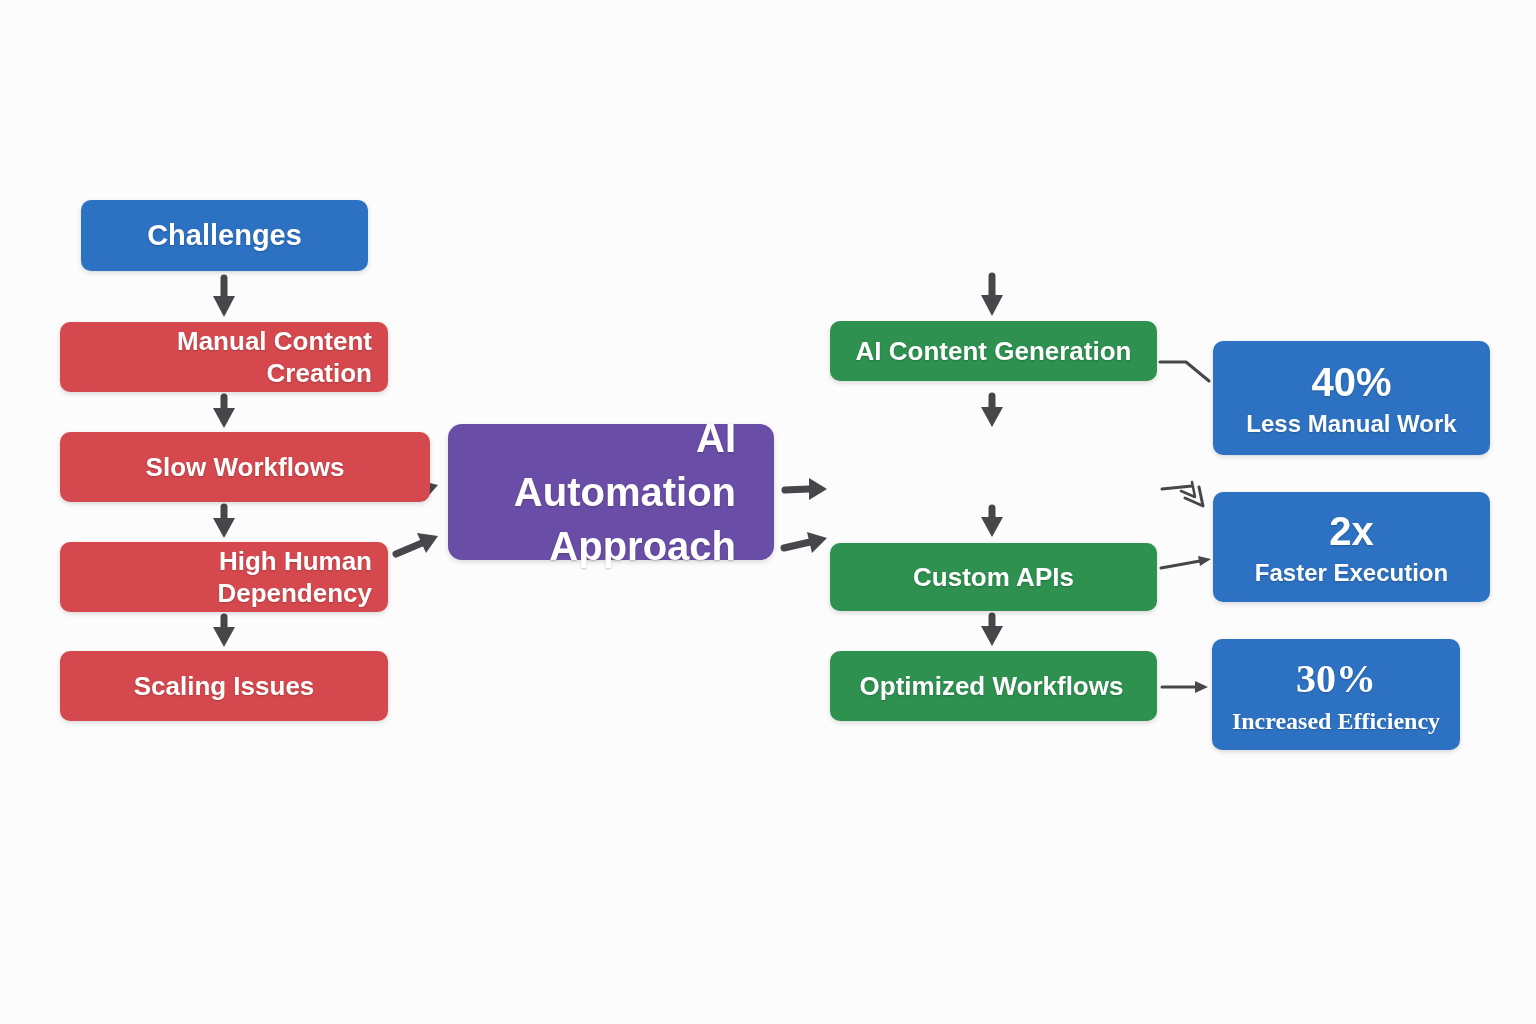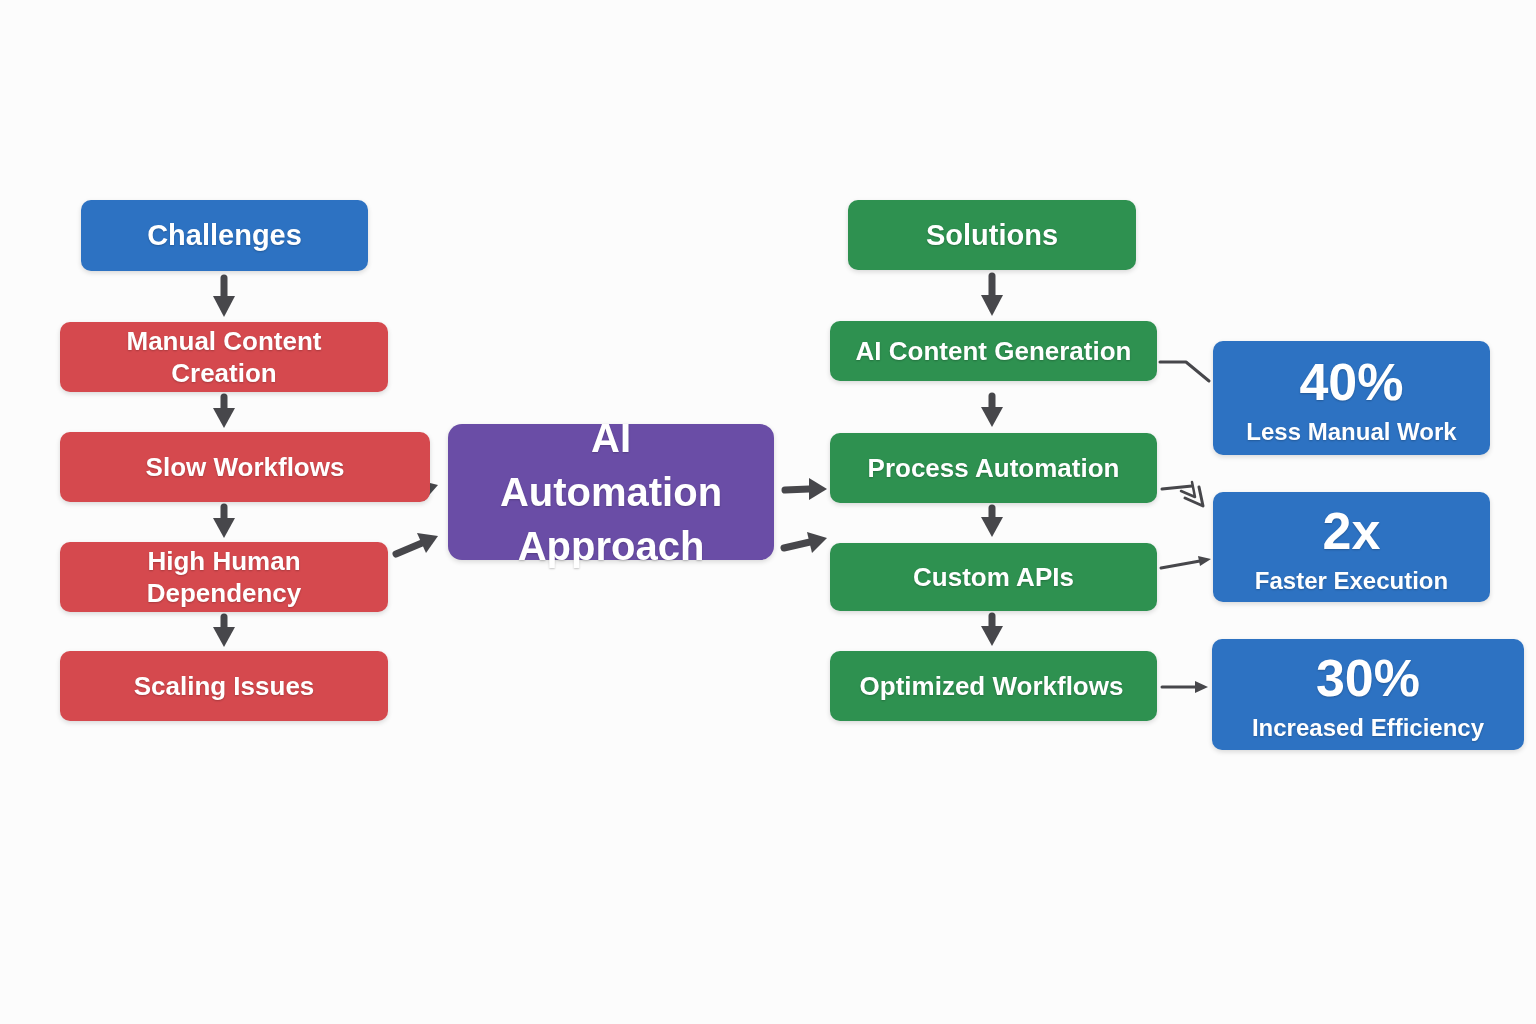--- a/index.html
+++ b/index.html
@@ -13,41 +13,41 @@
     height: 1024px;
     background: var(--bg, #fcfcfc);
     overflow: hidden;
     font-family: "Liberation Sans", "DejaVu Sans", sans-serif;
   }
   .box {
     position: absolute;
     display: flex;
     align-items: center;
     justify-content: center;
-    text-align: center;
+    text-align: right;
     color: #ffffff;
     font-weight: 700;
     border-radius: 10px;
     box-shadow: 0 2px 5px rgba(0,0,0,0.14);
     text-shadow: 0 1px 2px rgba(0,0,0,0.22);
     box-sizing: border-box;
     padding: 6px 16px;
     line-height: 1.25;
   }
   .blue   { background: var(--blue,   #2d72c2); }
   .red    { background: var(--red,    #d5494e); }
   .green  { background: var(--green,  #2e9150); }
   .purple { background: var(--purple, #6a4da6); border-radius: 14px; }
 
   .header-box { font-size: 29px; }
   .item-box   { font-size: 26px; }
   .center-box { font-size: 40px; line-height: 1.35; }
 
   .outcome-box { flex-direction: column; gap: 2px; }
-  .outcome-value { font-size: 52px; font-weight: 700; display: block; }
+  .outcome-value { font-size: 40px; font-weight: 700; display: block; }
   .outcome-label { font-size: 24px; font-weight: 700; display: block; }
 
   .arrow-layer {
     position: absolute;
     left: 0; top: 0;
     width: 1536px;
     height: 1024px;
     pointer-events: none;
   }
 </style>
@@ -135,38 +135,36 @@
   <div class="box red item-box" style="left:60px; top:322px; width:328px; height:70px;">Manual Content Creation</div>
 
   <div class="box red item-box" style="left:60px; top:432px; width:370px; height:70px;">Slow Workflows</div>
 
   <div class="box red item-box" style="left:60px; top:542px; width:328px; height:70px;">High Human Dependency</div>
 
   <div class="box red item-box" style="left:60px; top:651px; width:328px; height:70px;">Scaling Issues</div>
 
   <div class="box purple center-box" style="left:448px; top:424px; width:326px; height:136px; padding:6px 38px;">AI Automation Approach</div>
 
-  <div class="box green header-box" style="left:848px; top:200px; width:288px; height:70px;">Solutions</div>
 
   <div class="box green item-box" style="left:830px; top:321px; width:327px; height:60px;">AI Content Generation</div>
 
-  <div class="box green item-box" style="left:830px; top:433px; width:327px; height:70px;">Process Automation</div>
 
   <div class="box green item-box" style="left:830px; top:543px; width:327px; height:68px;">Custom APIs</div>
 
   <div class="box green item-box" style="left:830px; top:651px; width:327px; height:70px;padding-left:12px;">Optimized Workflows</div>
 
   <div class="box blue outcome-box" style="left:1213px; top:341px; width:277px; height:114px;">
     <span class="outcome-value">40%</span>
     <span class="outcome-label">Less Manual Work</span>
   </div>
 
   <div class="box blue outcome-box" style="left:1213px; top:492px; width:277px; height:110px;">
     <span class="outcome-value">2x</span>
     <span class="outcome-label">Faster Execution</span>
   </div>
 
-  <div class="box blue outcome-box" style="left:1212px; top:639px; width:312px; height:111px;">
+  <div class="box blue outcome-box" style="left:1212px; top:639px; width:248px; height:111px;font-family:Liberation Serif, serif;">
     <span class="outcome-value">30%</span>
     <span class="outcome-label">Increased Efficiency</span>
   </div>
 
 </div>
 
 </body></html>

